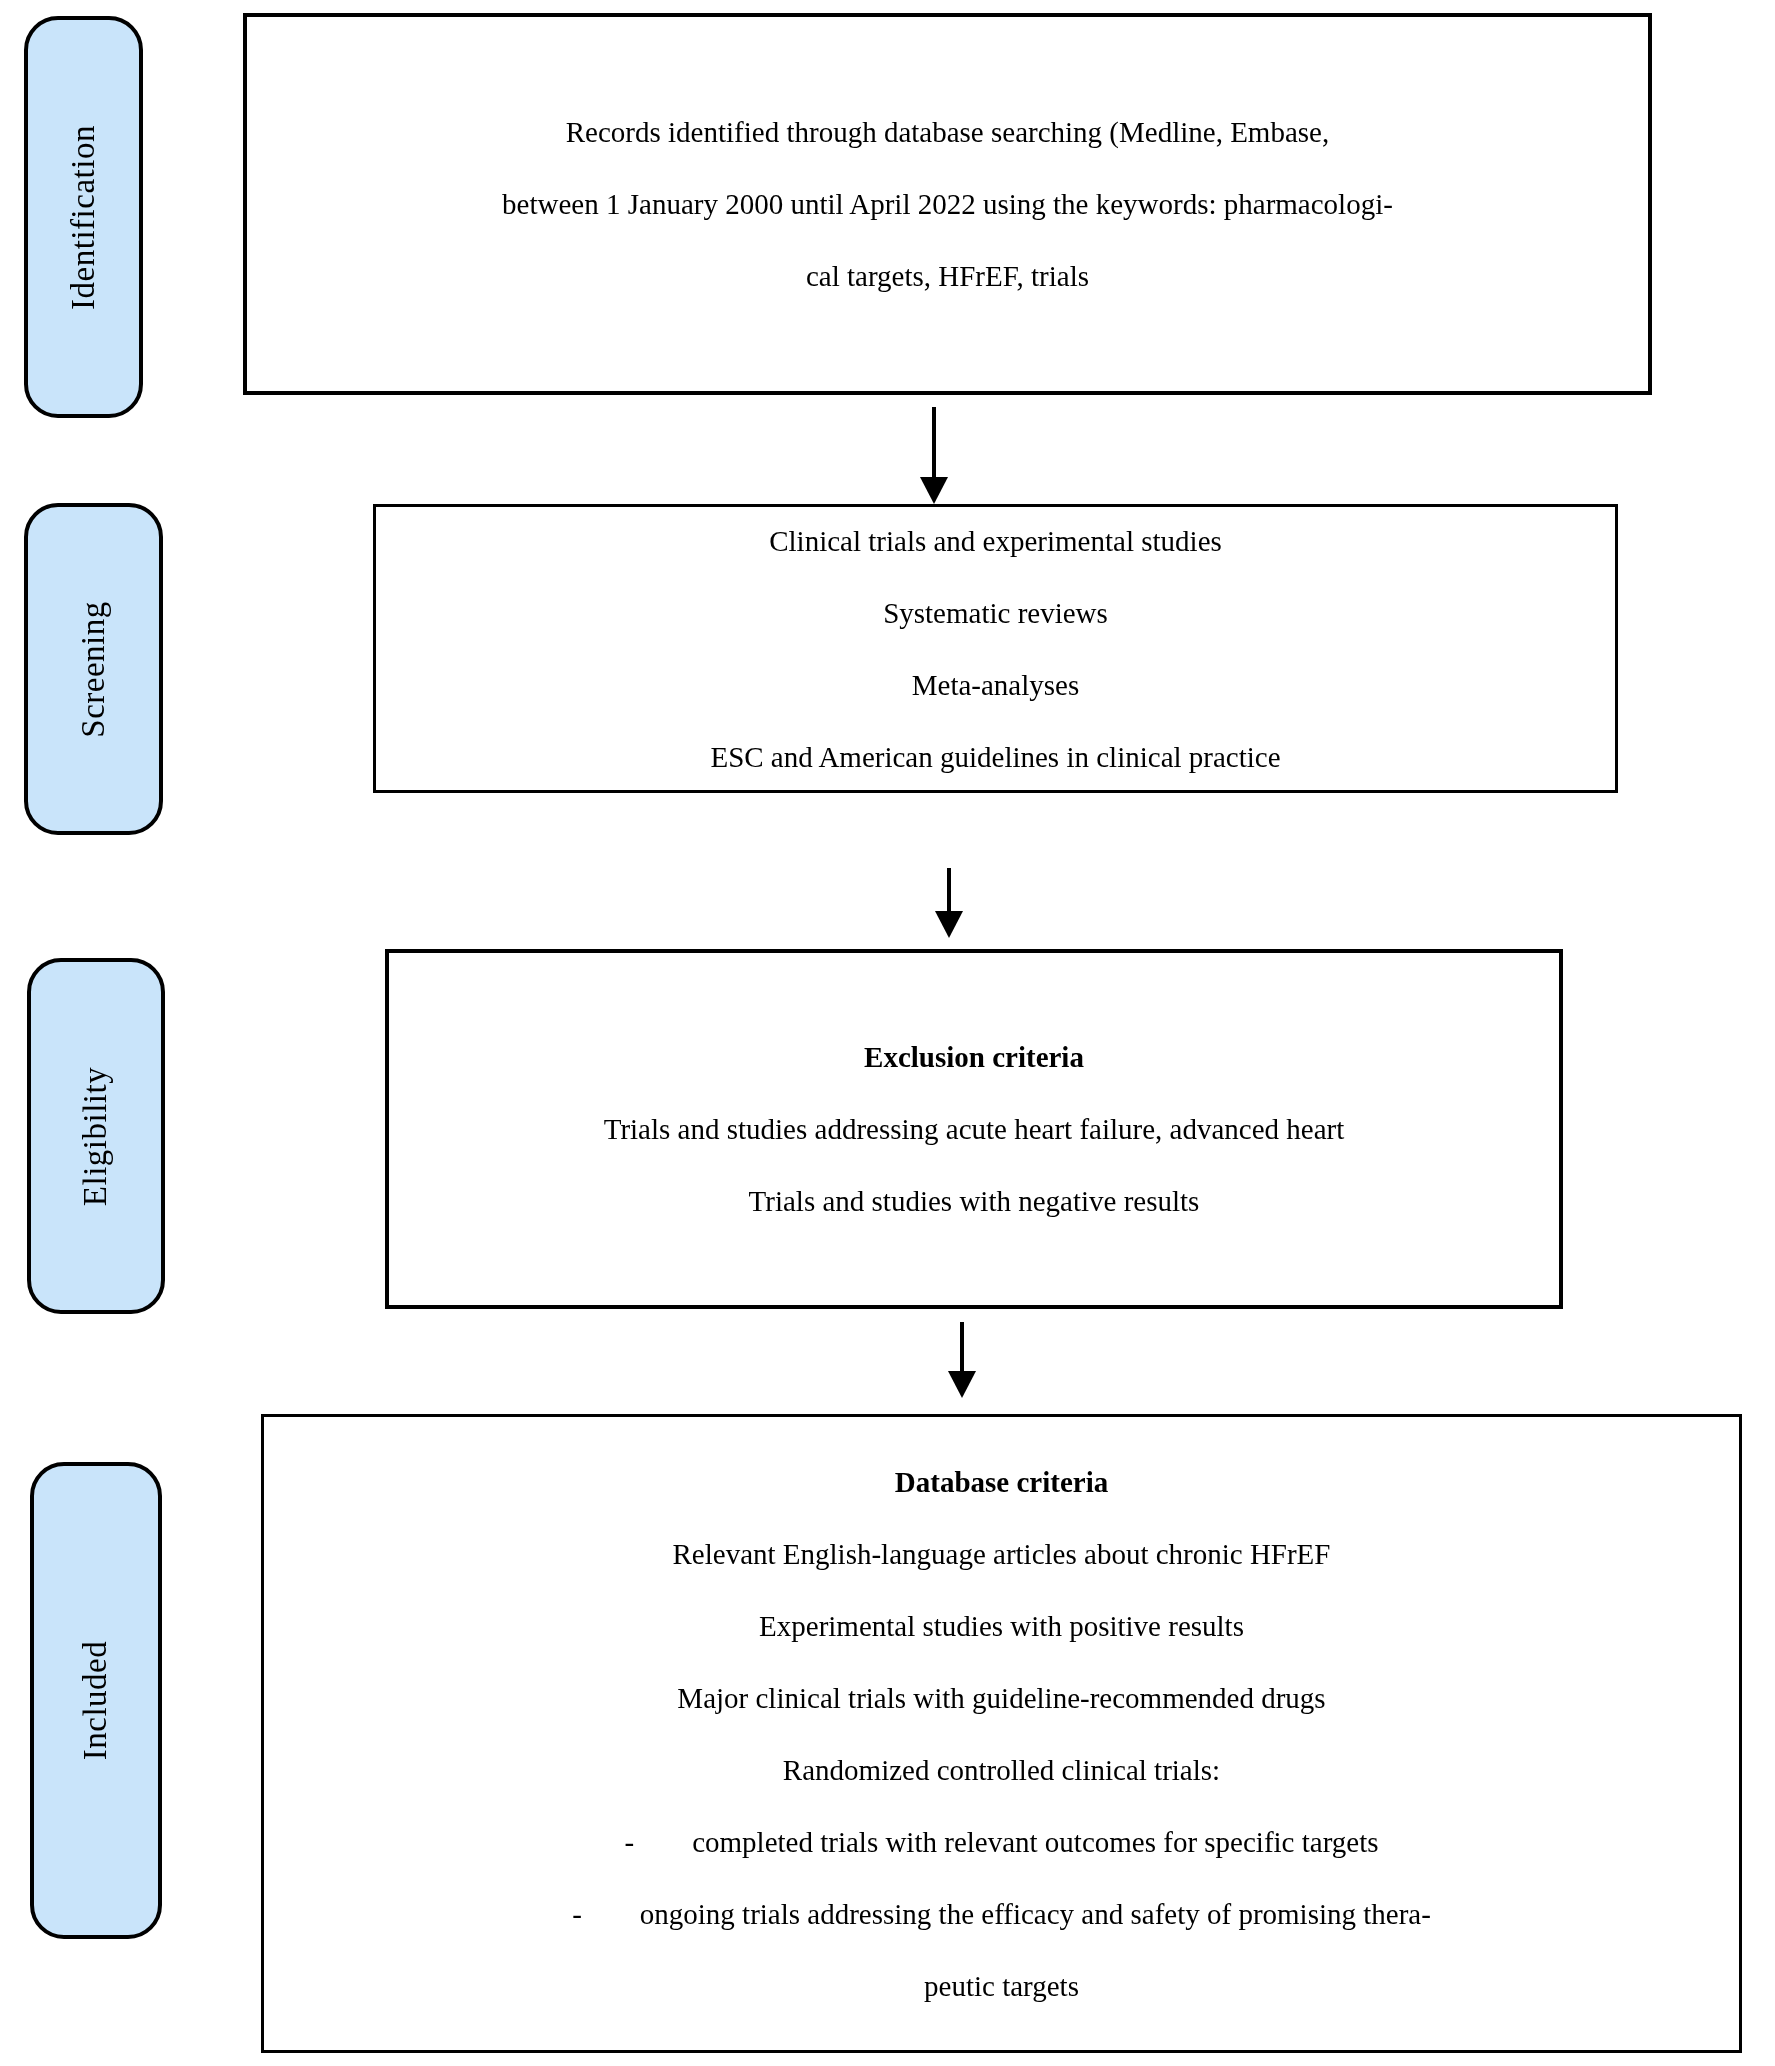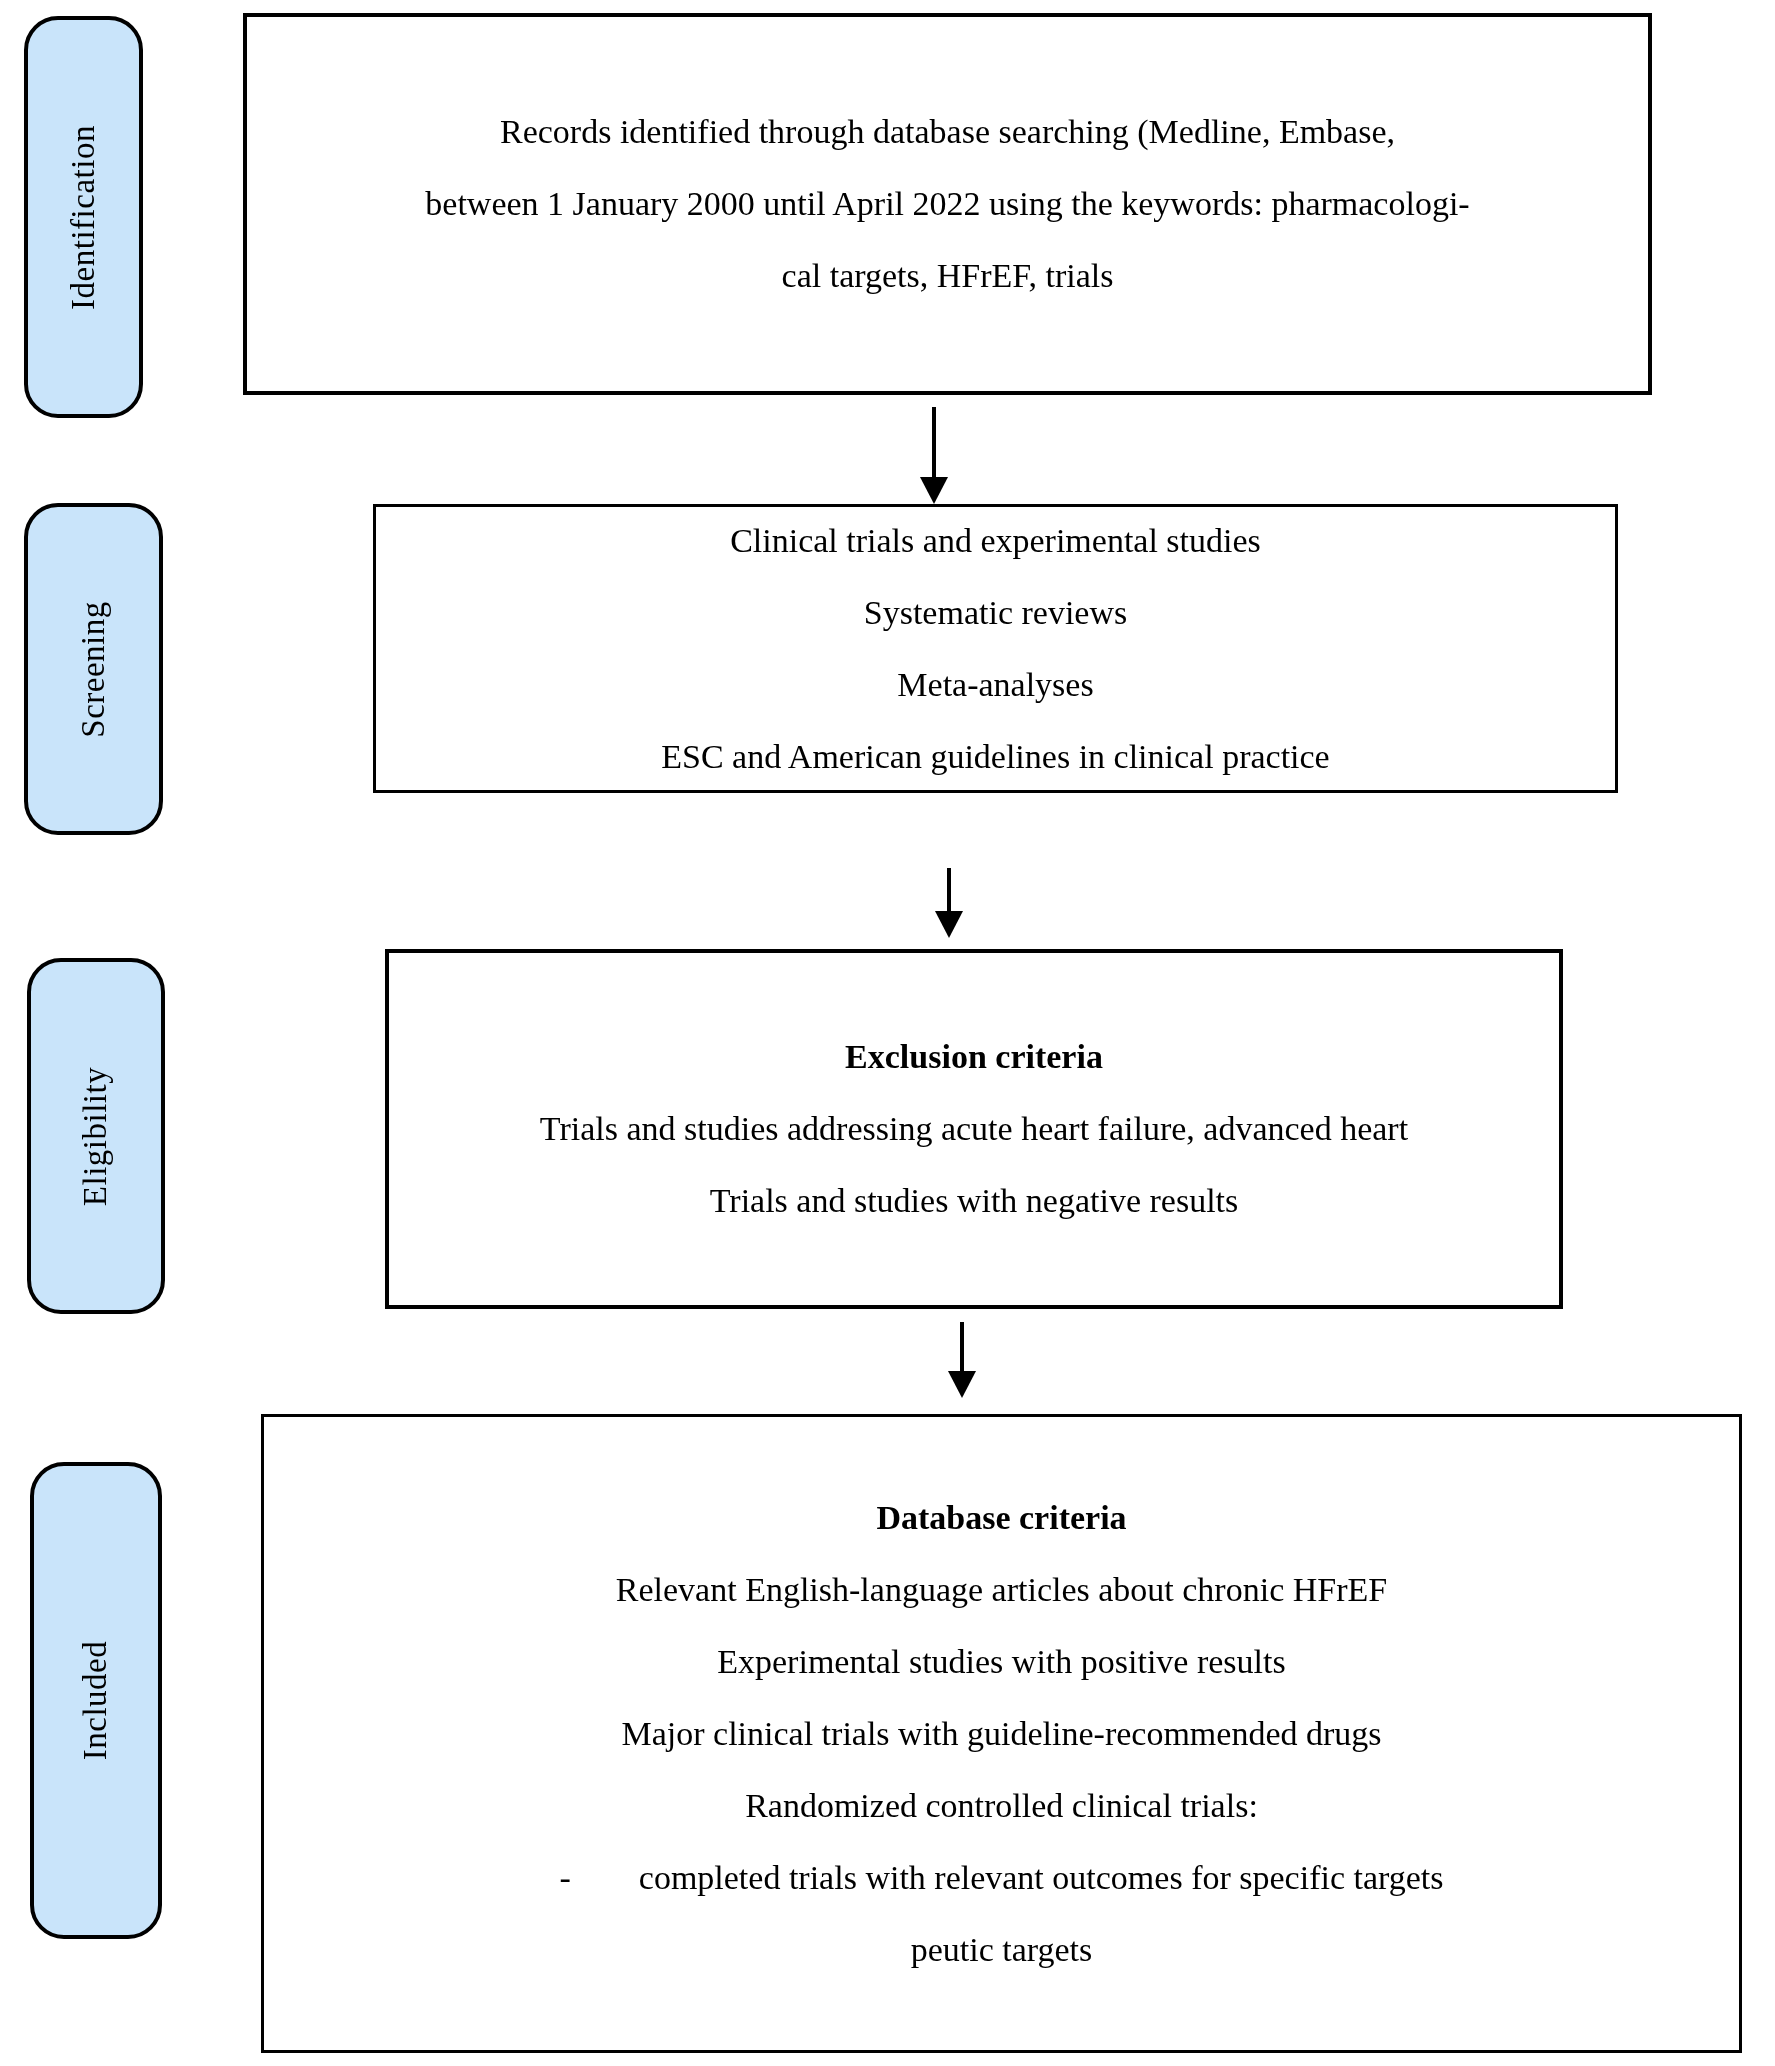--- a/index.html
+++ b/index.html
@@ -30,21 +30,21 @@
     position:absolute;
     background:#ffffff;
     border:3.7px solid #000;
     box-sizing:border-box;
     display:flex;flex-direction:column;
     align-items:center;justify-content:center;
     text-align:center;
   }
   .line{
     line-height:72px;
-    font-size:34px;
+    font-size:29px;
     white-space:pre;
     font-family:Liberation Serif, serif;
   }
   .title-line{font-weight:bold;}
   
   .arrow{position:absolute;}
   .arrow .shaft{width:3.2px;background:#000;margin:0 auto;}
   .arrow .head{
     width:0;height:0;margin:0 auto;
     border-left:14px solid transparent;
@@ -107,17 +107,18 @@
     <div class="head"></div>
   </div>
 
   <div class="flowbox" style="left:261px;top:1414px;width:1481px;height:639px;">
     <div class="line title-line">Database criteria</div>
     <div class="line">Relevant English-language articles about chronic HFrEF</div>
     <div class="line">Experimental studies with positive results</div>
     <div class="line">Major clinical trials with guideline-recommended drugs</div>
     <div class="line">Randomized controlled clinical trials:</div>
     <div class="line">-  completed trials with relevant outcomes for specific targets</div>
+    <div class="line">-  ongoing trials addressing the efficacy and safety of promising thera-</div>
     <div class="line">peutic targets</div>
   </div>
 
 </div>
 
 
 </body></html>

